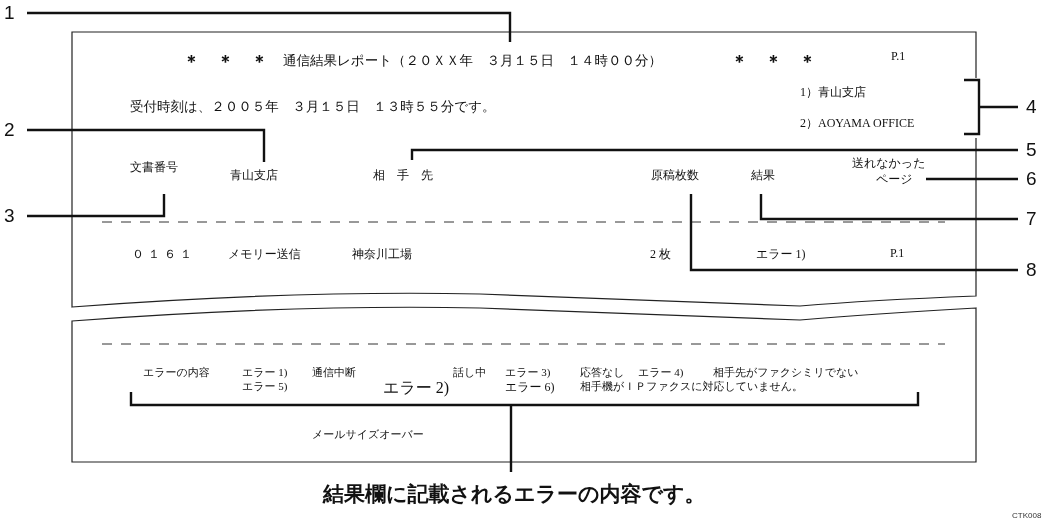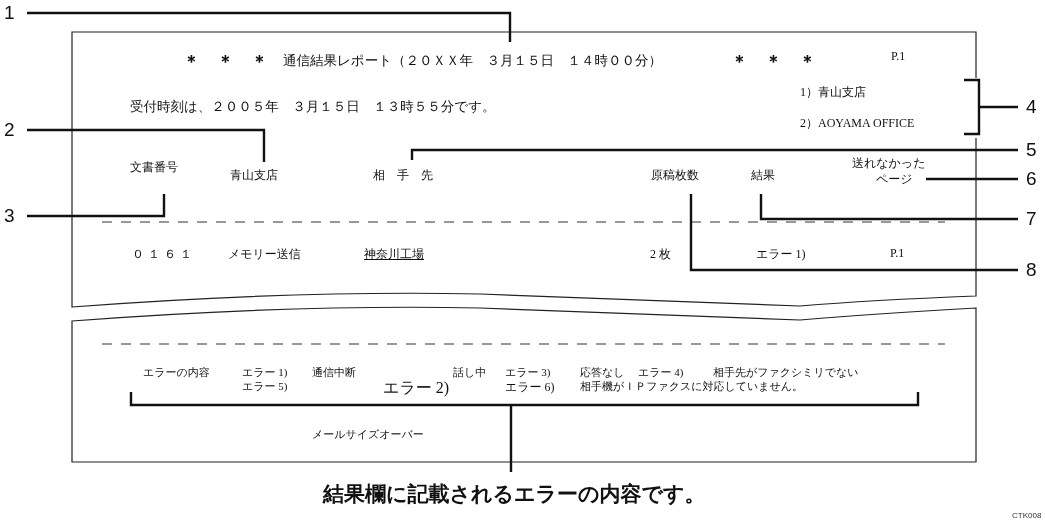--- a/index.html
+++ b/index.html
@@ -71,21 +71,21 @@
 <div class="abs serif" style="left:130px;top:159px;">文書番号</div>
 <div class="abs serif" style="left:230px;top:167px;">青山支店</div>
 <div class="abs serif" style="left:373px;top:167px;">相　手　先</div>
 <div class="abs serif" style="left:651px;top:167px;">原稿枚数</div>
 <div class="abs serif" style="left:751px;top:167px;">結果</div>
 <div class="abs serif" style="left:852px;top:155px;">送れなかった</div>
 <div class="abs serif" style="left:876px;top:171px;">ページ</div>
 
 <div class="abs serif" style="left:132px;top:246px;letter-spacing:4px;">０１６１</div>
 <div class="abs serif" style="left:228px;top:246px;">メモリー送信</div>
-<div class="abs serif" style="left:364px;top:246px;text-decoration:underline;">神奈川工場</div>
+<div class="abs serif" style="left:352px;top:246px;">神奈川工場</div>
 <div class="abs serif" style="left:650px;top:246px;">2 枚</div>
 <div class="abs serif" style="left:756px;top:246px;">エラー 1)</div>
 <div class="abs serif" style="left:890px;top:246px;font-size:12px;">P.1</div>
 
 <div class="abs serif" style="left:143px;top:365px;font-size:11px;">エラーの内容</div>
 
 <div class="abs serif" style="left:242px;top:365px;font-size:11px;">エラー 1)</div>
 <div class="abs serif" style="left:312px;top:365px;font-size:11px;">通信中断</div>
 <div class="abs serif" style="left:383px;top:378px;font-size:16px;">エラー 2)</div>
 <div class="abs serif" style="left:453px;top:365px;font-size:11px;">話し中</div>

